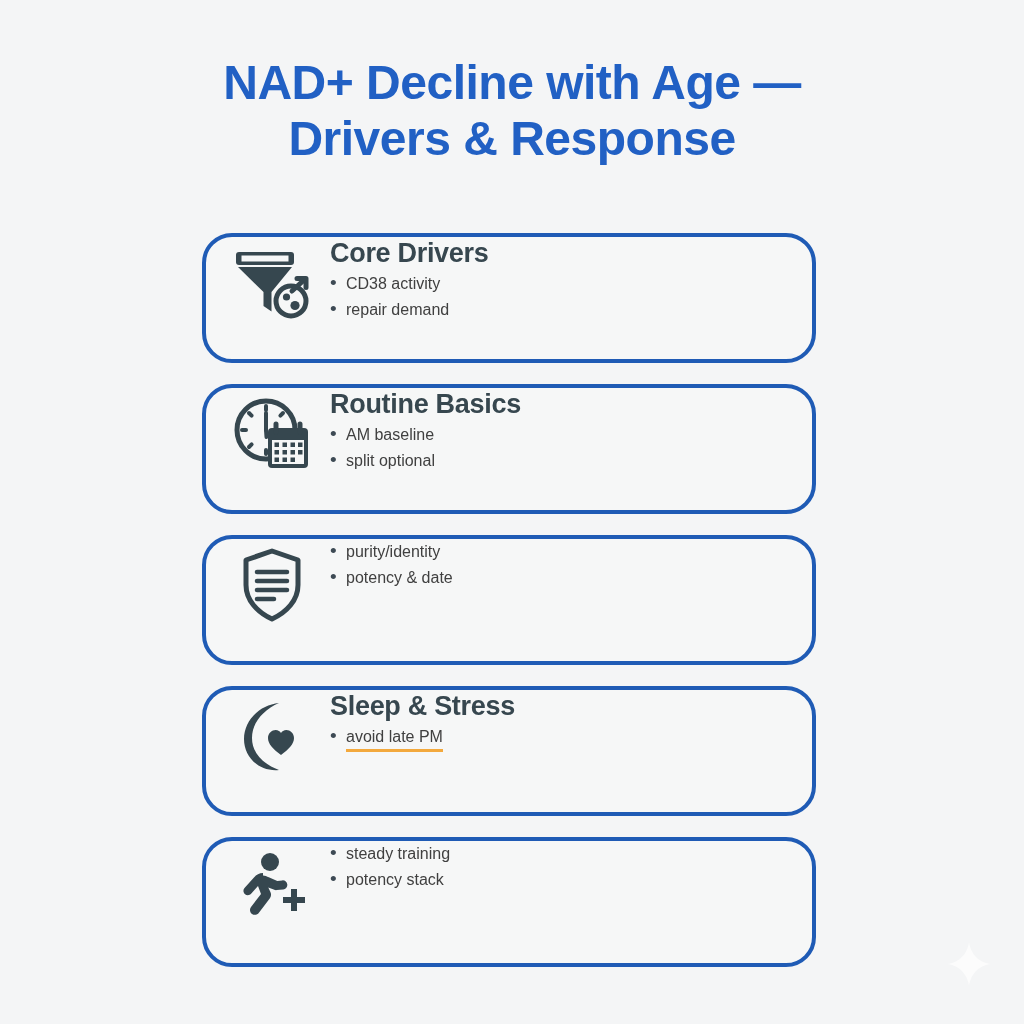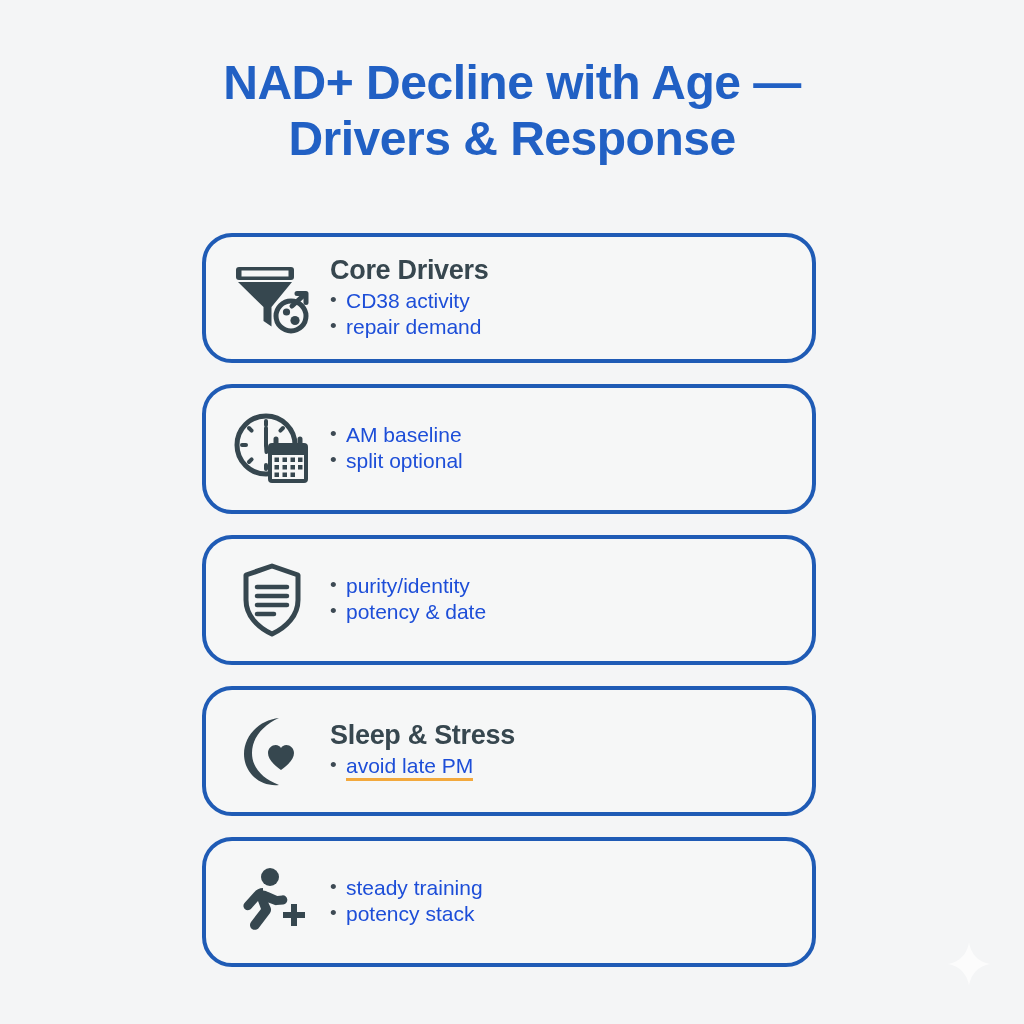--- a/index.html
+++ b/index.html
@@ -39,21 +39,20 @@
   }
 
   .card {
     position: relative;
     height: 130px;
     margin-bottom: 21px;
     border: 4px solid #1f5bb5;
     border-radius: 30px;
     background: #f6f7f7;
     display: flex;
-    align-items: center;
     padding-left: 18px;
   }
 
   .card-icon {
     width: 96px;
     min-width: 96px;
     height: 92px;
     display: flex;
     align-items: center;
     justify-content: center;
@@ -71,22 +70,22 @@
     font-size: 27px;
     font-weight: bold;
     line-height: 32px;
     letter-spacing: -0.3px;
     margin-bottom: 2px;
   }
 
   .bullets { list-style: none; }
 
   .bullets li {
-    color: #1d4ed8;
-    font-size: 21px;
+    color: #404040;
+    font-size: 16px;
     line-height: 26px;
     white-space: nowrap;
     position: relative;
     padding-left: 16px;
   }
   .bullets li::before {
     content: "\2022";
     position: absolute;
     left: 0;
     top: -1px;
@@ -171,20 +170,21 @@
           <rect x="50.5" y="54" width="4.5" height="4.5"></rect>
           <rect x="58.5" y="54" width="4.5" height="4.5"></rect>
           <rect x="66" y="54" width="4.5" height="4.5"></rect>
           <rect x="42.5" y="61.5" width="4.5" height="4.5"></rect>
           <rect x="50.5" y="61.5" width="4.5" height="4.5"></rect>
           <rect x="58.5" y="61.5" width="4.5" height="4.5"></rect>
         </g>
       </svg>
     </div>
     <div class="card-body">
+      <div class="card-title">Routine Basics</div>
       <ul class="bullets">
         <li><span>AM baseline</span></li>
         <li><span>split optional</span></li>
       </ul>
     </div>
   </div>
 
   <div class="card">
     <div class="card-icon">
       <svg width="66" height="76" viewBox="0 0 66 76" fill="none">

